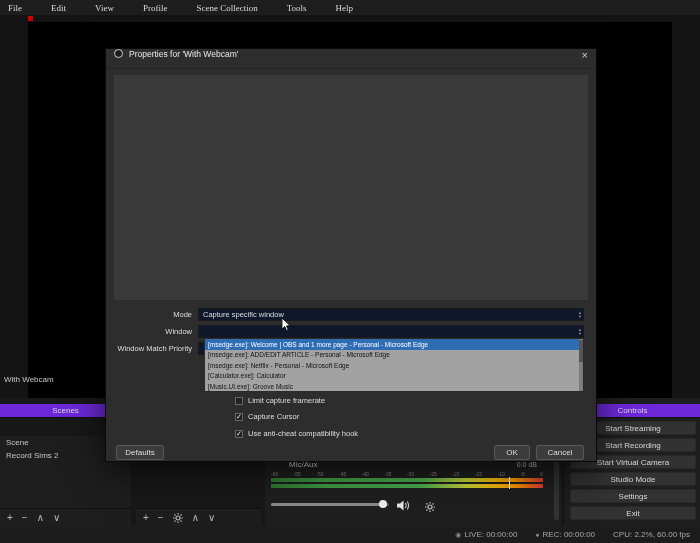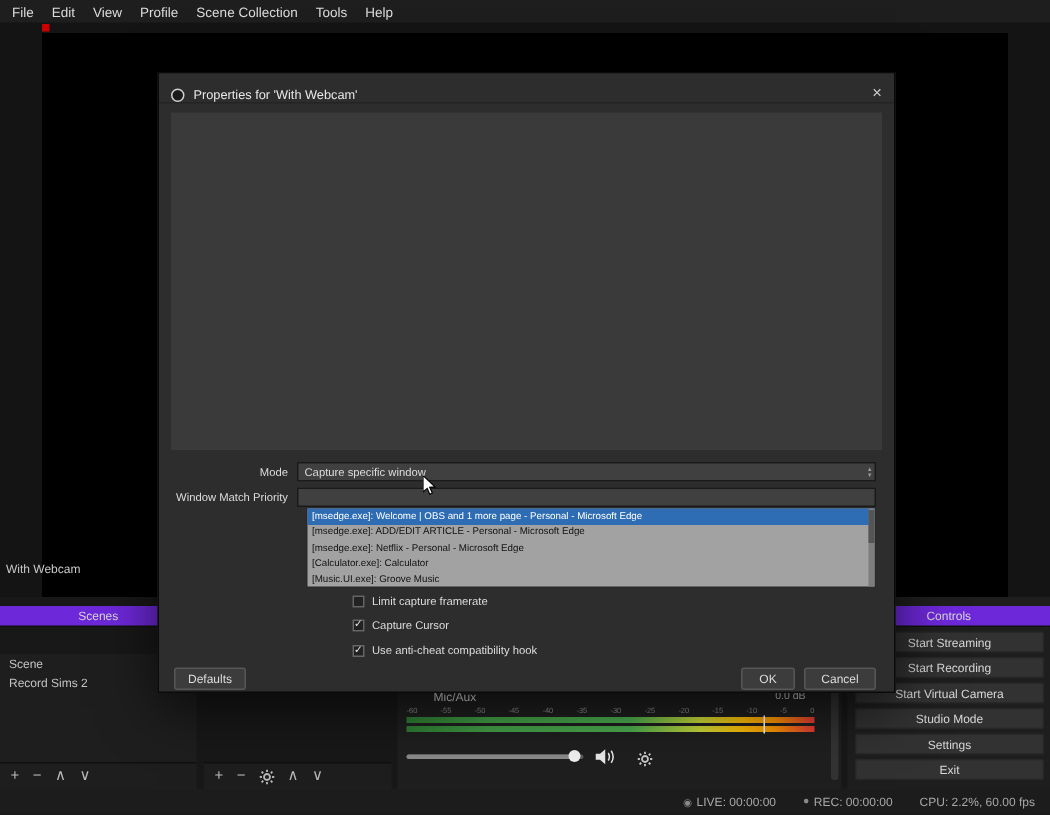--- a/index.html
+++ b/index.html
@@ -1,20 +1,20 @@
 <!DOCTYPE html>
 <html><head>
 <meta charset="utf-8">
 <style>
   * { margin:0; padding:0; box-sizing:border-box; }
   html,body { width:700px; height:543px; background:#141414; font-family:"Liberation Sans", sans-serif; overflow:hidden; }
   #app { position:relative; width:700px; height:543px; background:#141414; }
 
   
-  .menubar { position:absolute; top:0; left:0; right:0; height:15px; background:#1e1e1e; display:flex; align-items:center; gap:12px; padding-left:8px; font-size:9px; color:#dcdcdc; z-index:2; }
+  .menubar { position:absolute; top:0; left:0; right:0; height:15px; background:#1e1e1e; display:flex; align-items:center; gap:29px; padding-left:8px; font-size:9px; color:#dcdcdc; z-index:2;font-family:Liberation Serif, serif; }
   .menu-item { cursor:default; }
 
   
   .canvas { position:absolute; left:28px; top:22px; width:644px; height:376px; background:#000; z-index:1; }
   .red-dot { position:absolute; left:28px; top:16px; width:5px; height:5px; background:#cc0000; z-index:2; }
 
   
   .docks-bg { position:absolute; left:0; top:398px; right:0; height:128px; background:#181818; z-index:1; }
 
   
@@ -53,29 +53,29 @@
   .controls-body { position:absolute; left:570px; top:421px; width:126px; display:flex; flex-direction:column; gap:3px; z-index:2; }
   .controls-btn { height:14px; background:#323232; color:#d8d8d8; font-size:8px; display:flex; align-items:center; justify-content:center; border:1px solid #282828; border-radius:1px; cursor:default; }
 
   
   .statusbar { position:absolute; left:0; bottom:0; right:0; height:17px; background:#1c1c1c; display:flex; align-items:center; justify-content:flex-end; gap:18px; padding-right:10px; font-size:8px; color:#a8a8a8; z-index:2; }
   .status-group { display:flex; align-items:center; gap:3px; }
   .status-icon { font-size:7px; color:#8a8a8a; }
 
   
   .dialog { position:absolute; left:105px; top:48px; width:492px; height:414px; background:#2d2d2d; border:1px solid #0a0a0a; box-shadow:0 10px 35px rgba(0,0,0,.65); z-index:10; }
-  .titlebar { height:20px; display:flex; align-items:flex-end; gap:6px; padding:0 8px; font-size:8.5px; color:#e8e8e8; background:#2d2d2d; border-bottom:1px solid #242424; }
+  .titlebar { height:20px; display:flex; align-items:flex-start; gap:6px; padding:0 8px; font-size:8.5px; color:#e8e8e8; background:#2d2d2d; border-bottom:1px solid #242424; }
   .obs-logo { width:9px; height:9px; border-radius:50%; border:1.5px solid #cfcfcf; background:#1a1a1a; }
   .close-x { margin-left:auto; font-size:11px; color:#cccccc; cursor:default; }
   .preview { position:absolute; left:8px; top:26px; right:8px; height:225px; background:#3a3a3a; }
 
   .form-area { position:absolute; left:0; top:257px; right:0; }
   .form-row { display:flex; align-items:center; height:17px; }
   .form-label { width:92px; text-align:right; padding-right:6px; font-size:7.5px; color:#dddddd; flex:none; }
-  .field { flex:1; margin-right:12px; height:13px; background:#404040; border:1px solid #1a1a1a; color:#dddddd; font-size:7.5px; display:flex; align-items:center; padding:0 4px; position:relative; }
+  .field { flex:1; margin-right:12px; height:13px; background:#0f172a; border:1px solid #1a1a1a; color:#dddddd; font-size:7.5px; display:flex; align-items:center; padding:0 4px; position:relative; }
   .spinner { position:absolute; right:2px; top:0; height:100%; display:flex; flex-direction:column; justify-content:center; line-height:4px; }
   .spinner span { font-size:4.5px; color:#9a9a9a; }
 
   .dropdown { position:absolute; left:98px; right:12px; top:289px; height:54px; background:#a2a2a2; border:1px solid #2a2a2a; z-index:12; }
   .dd-item { height:10.5px; font-size:6.5px; color:#111111; display:flex; align-items:center; padding-left:3px; white-space:nowrap; overflow:hidden; }
   .dd-item.selected { background:#2e6db4; color:#ffffff; }
   .dd-scroll { position:absolute; right:0; top:0; width:4px; height:100%; background:#7d7d7d; }
   .dd-thumb { position:absolute; right:0; top:1px; width:4px; height:22px; background:#555555; }
 
   .checkbox-row { position:absolute; left:98px; display:flex; align-items:center; gap:5px;padding-left:31px; }
@@ -238,20 +238,30 @@
         <span class="form-label">Mode</span>
         <div class="field">
           <span>Capture specific window</span>
           <span class="spinner">
             <span>▴</span>
               <span>▾</span>
           </span>
         </div>
       </div>
       <div class="form-row">
+        <span class="form-label">Window</span>
+        <div class="field">
+          <span></span>
+          <span class="spinner">
+            <span>▴</span>
+              <span>▾</span>
+          </span>
+        </div>
+      </div>
+      <div class="form-row">
         <span class="form-label">Window Match Priority</span>
         <div class="field">
           <span></span>
         </div>
       </div>
     </div>
 
     <div class="dropdown">
       <div class="dd-item selected">[msedge.exe]: Welcome | OBS and 1 more page - Personal - Microsoft Edge</div>
       <div class="dd-item">[msedge.exe]: ADD/EDIT ARTICLE - Personal - Microsoft Edge</div>

